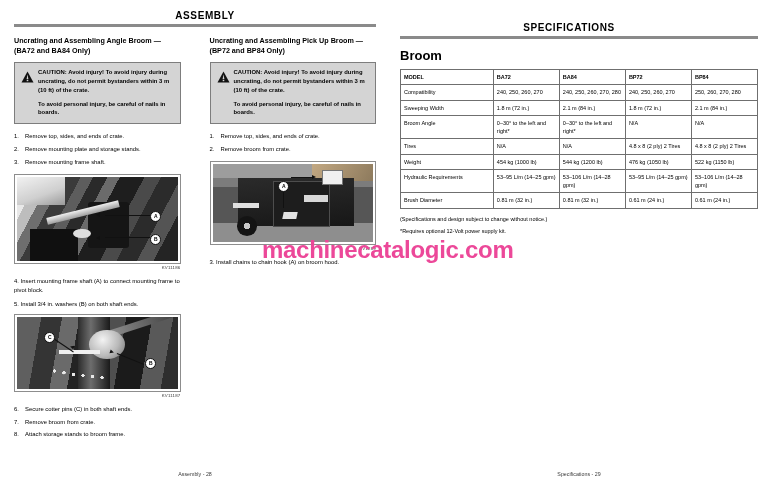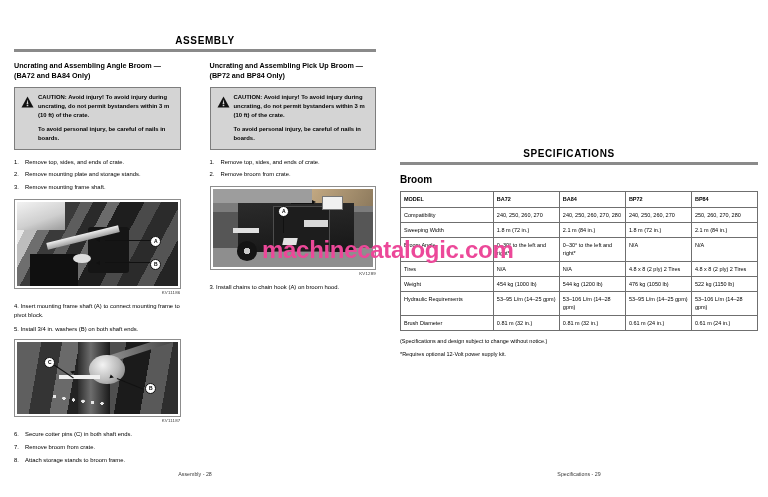--- a/index.html
+++ b/index.html
@@ -13,21 +13,20 @@
     font-family: "Liberation Sans", sans-serif;
     color: #000000;
     position: relative;
     overflow: hidden;
   }
 
   .page {
     position: absolute;
     inset: 0;
     display: flex;
-    align-items: center;
   }
 
   
   .half {
     position: relative;
     box-sizing: border-box;
   }
   .half-left  { width: 390px; padding: 0 14px; }
   .half-right { width: 378px; padding: 12px 10px; }
 
@@ -251,21 +250,21 @@
     font-size: 24px;
     font-weight: bold;
     color: #ec4899;
     letter-spacing: -0.3px;
     z-index: 40;
     white-space: nowrap;
   }
 
   
   .spec-title {
-    font-size: 10px;
+    font-size: 13px;
     font-weight: bold;
     margin-bottom: 6px;
   }
   table.spec {
     border-collapse: collapse;
     width: 100%;
     table-layout: fixed;
   }
   table.spec th, table.spec td {
     border: 0.8px solid #6f6f6f;

